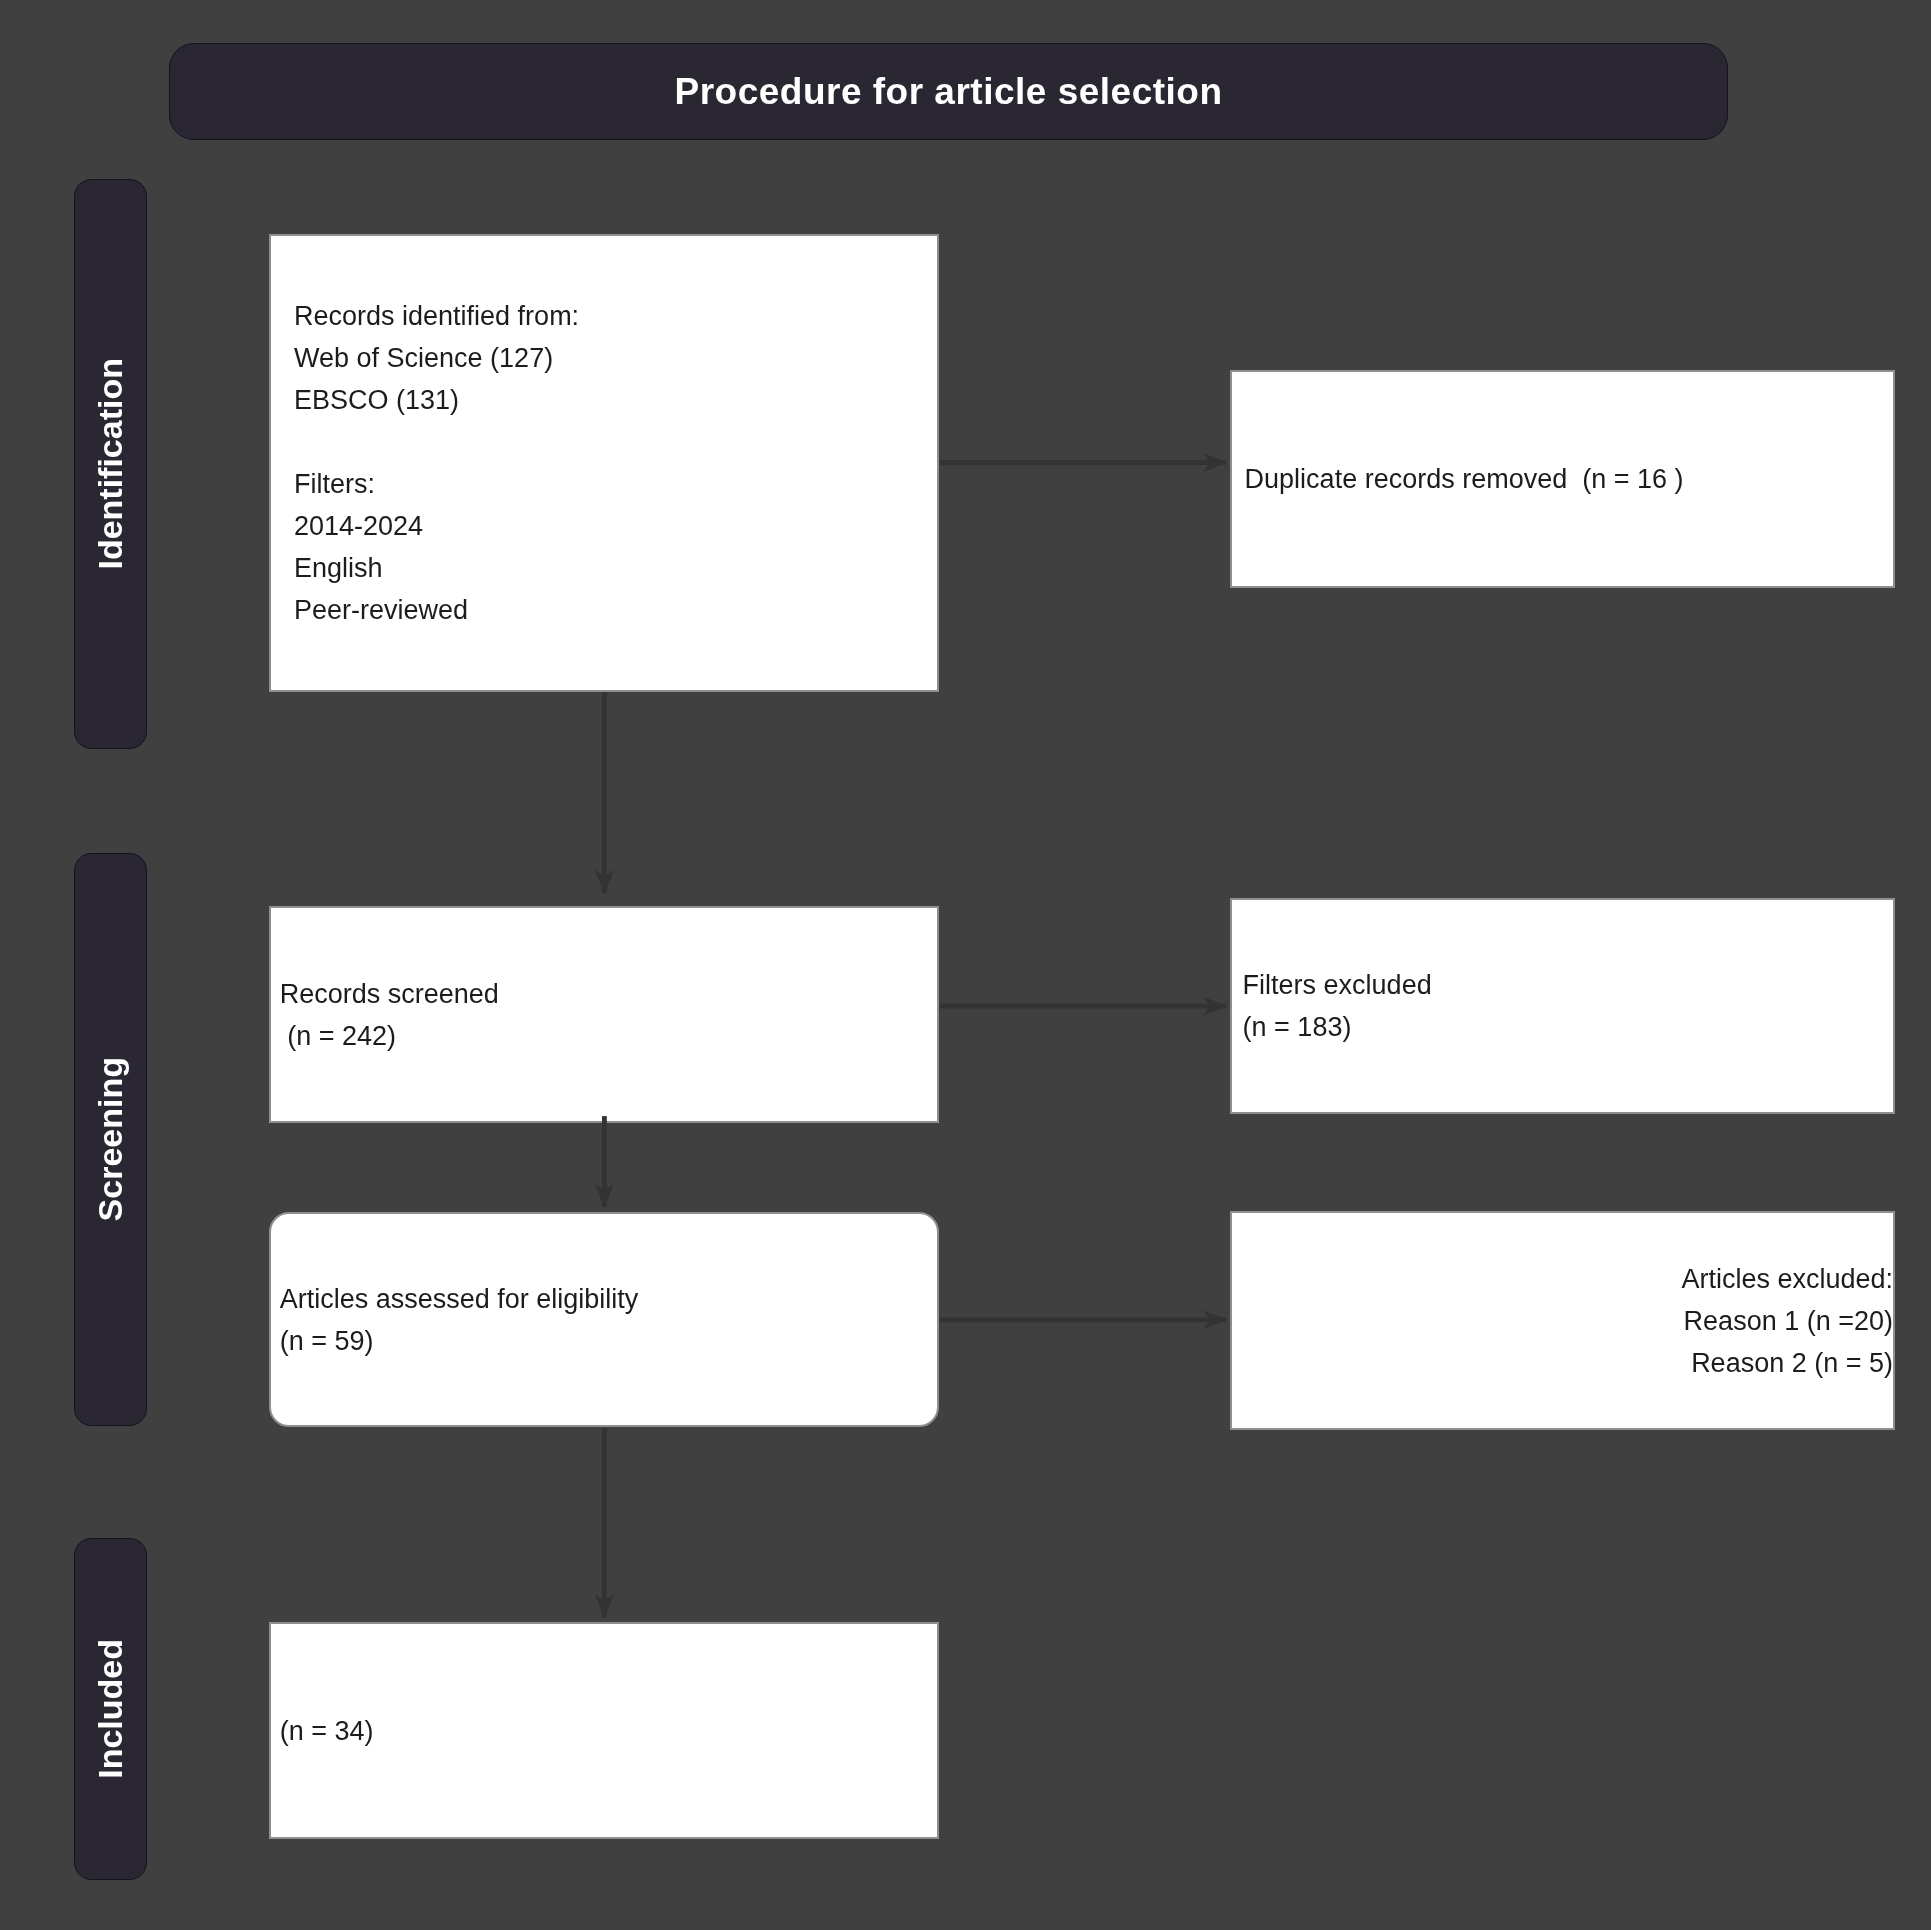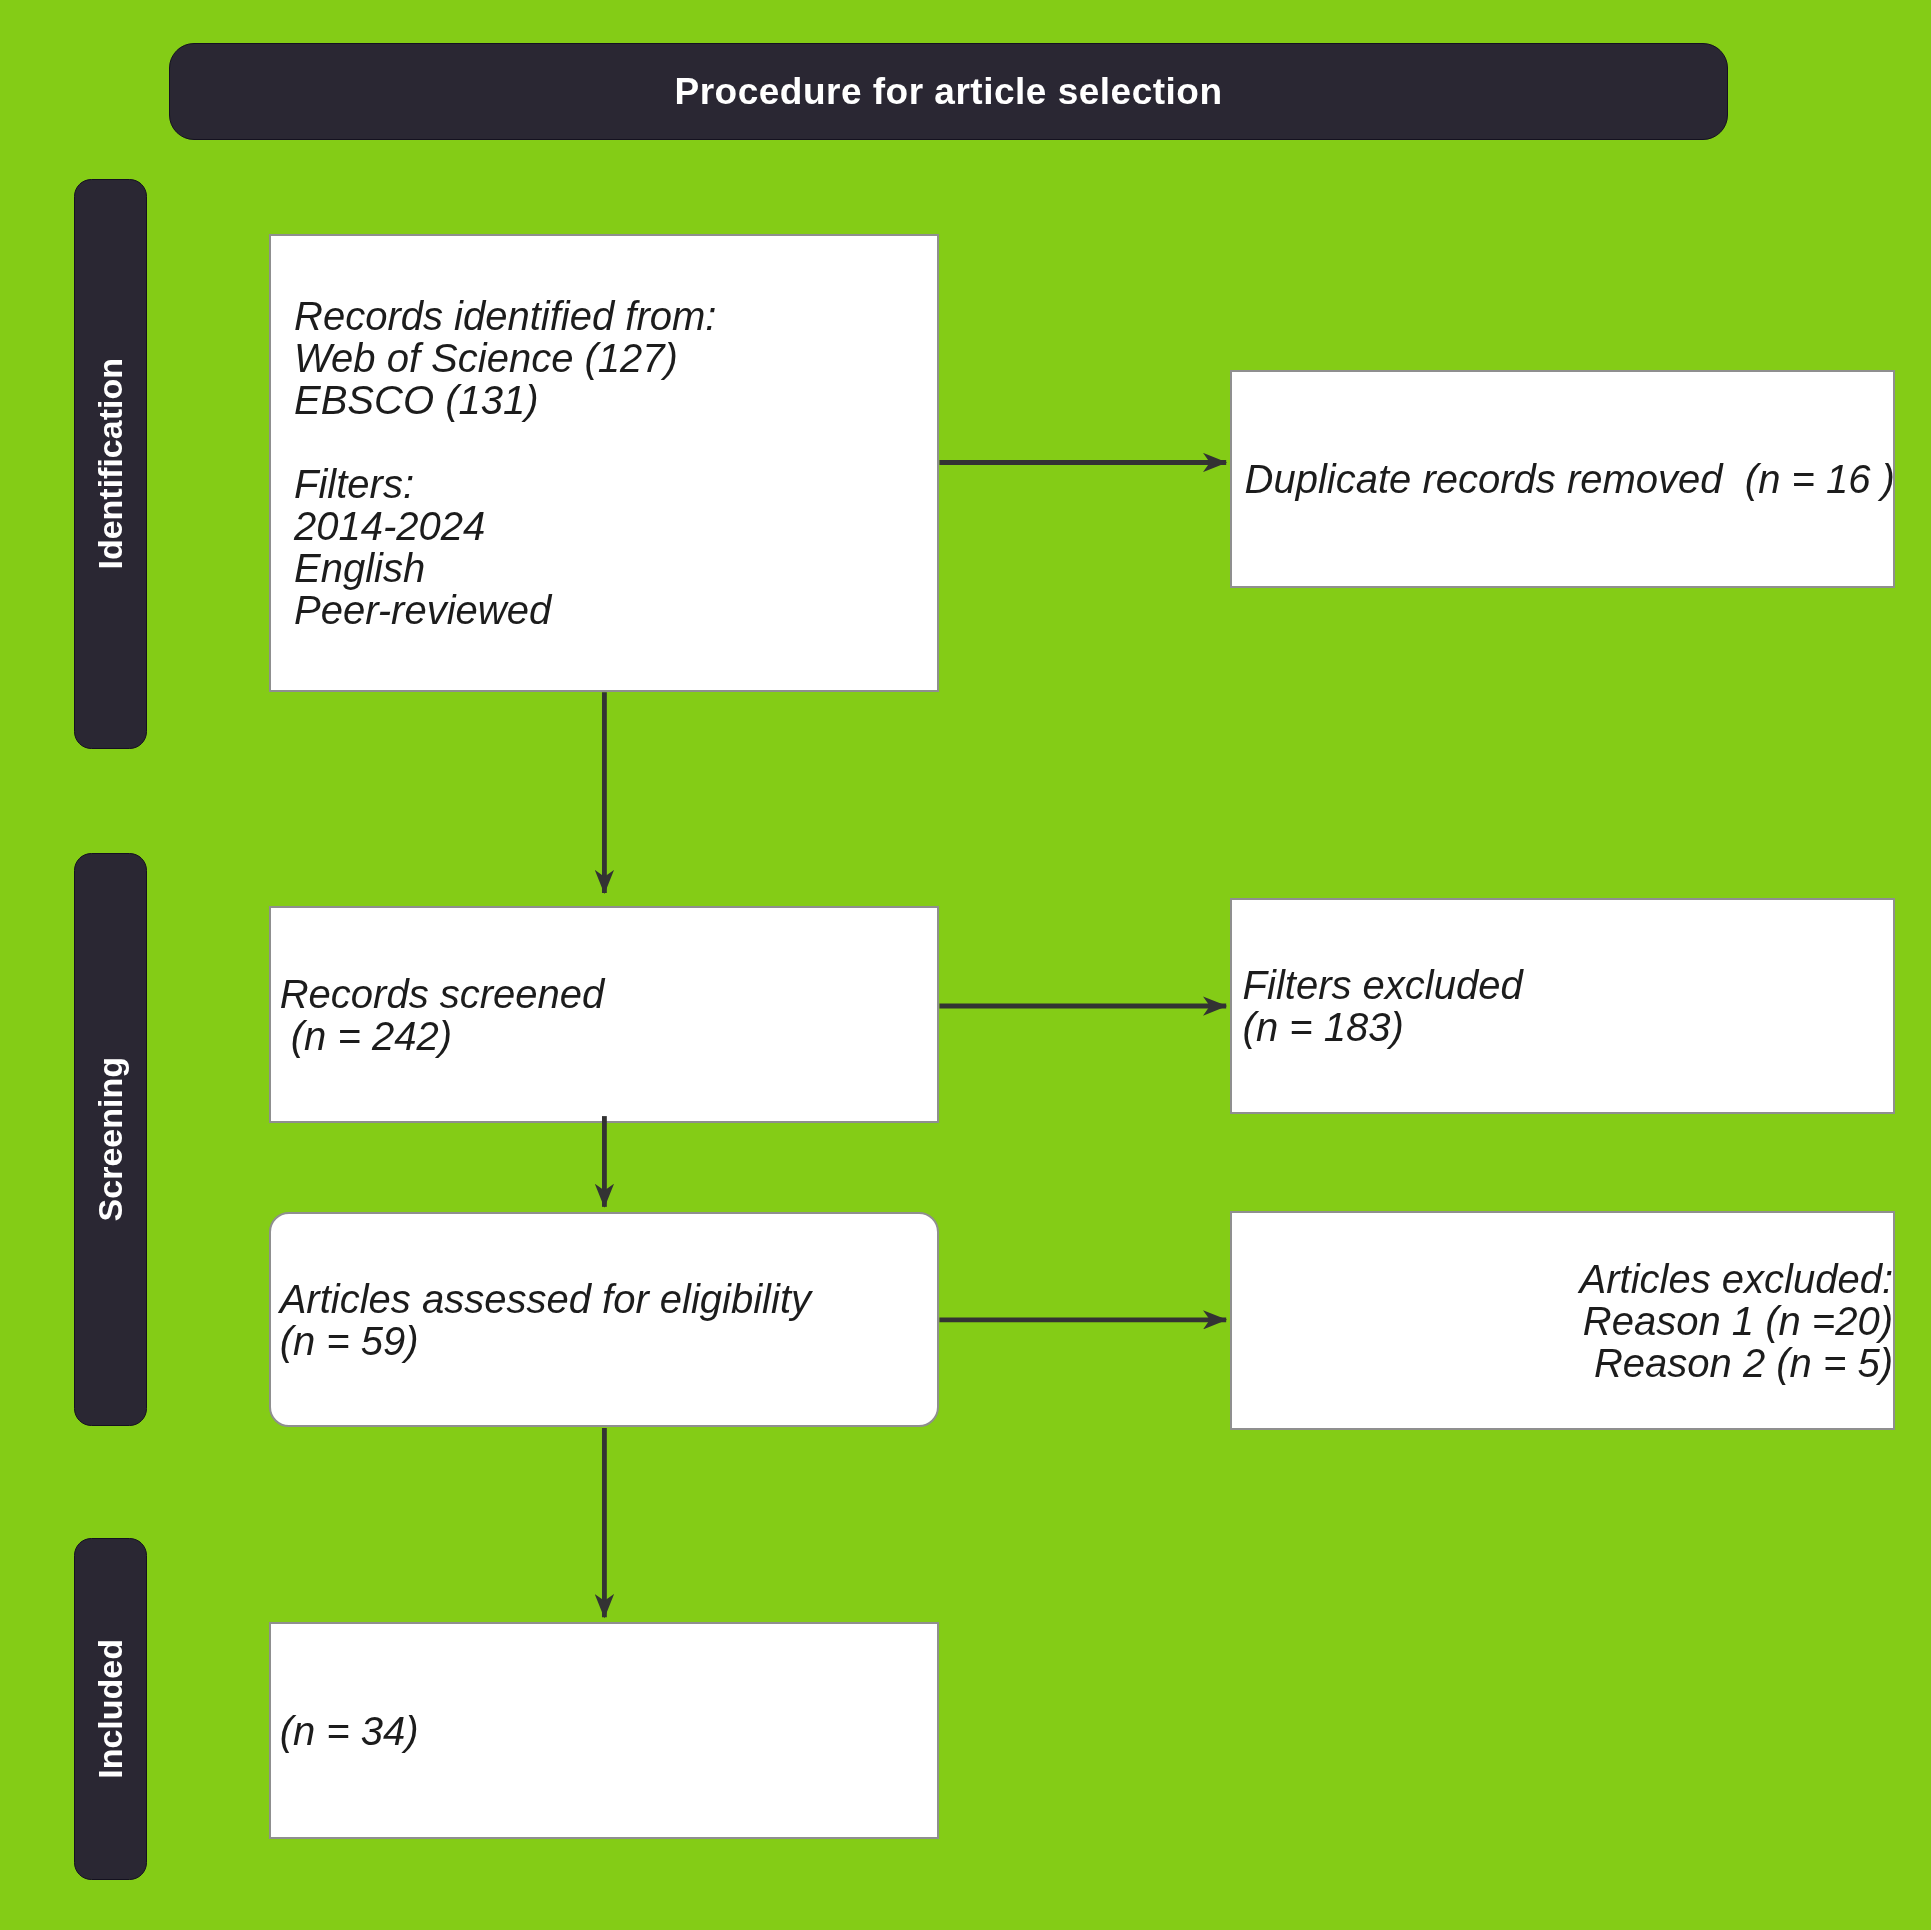--- a/index.html
+++ b/index.html
@@ -6,21 +6,21 @@
     --dark:#2a2733;
     --dark-edge:#141120;
     --box-border:#8f8f8f;
     --arrow:#333333;
     --text:#1c1c1c;
   }
   html,body{margin:0;padding:0;background:#ffffff;}
   .canvas{
     position:relative;
     width:1931px;height:1930px;
-    background:#84cc16;
+    background:#404040;
     font-family:"Liberation Sans", sans-serif;
     color:var(--text);
     overflow:hidden;
   }
   
   .title-bar{
     position:absolute;left:169px;top:43px;width:1559px;height:97px;
     background:var(--dark);
     border:1.9px solid var(--dark-edge);
     border-radius:25px;
@@ -51,23 +51,22 @@
   .rail-included{top:1538px;height:342px;}
   
   .box{
     position:absolute;
     background:#ffffff;
     border:2.9px solid var(--box-border);
     box-sizing:border-box;
     display:flex;flex-direction:column;justify-content:center;
   }
   .box .tline{
-    font-size:40px;line-height:42px;min-height:42px;
+    font-size:27px;line-height:42px;min-height:42px;
     white-space:pre;
-    font-style:italic;
   }
   .col-left{left:269px;width:670px;}
   .col-right{left:1230px;width:665px;}
   .box-identified{top:234px;height:458px;padding-left:23px;}
   .box-duplicates{top:370px;height:218px;padding-left:12.6px;}
   .box-screened{top:898px;height:217px;padding-left:8.7px;margin-top:8px;}
   .box-records-excluded{top:898px;height:216px;padding-left:10.6px;}
   .box-assessed{top:1212px;height:215px;padding-left:8.7px;border-radius:20px;}
   .box-articles-excluded{top:1211px;height:219px;padding-left:10.6px;align-items:flex-end;}
   .box-included{top:1622px;height:217px;padding-left:8.7px;}

